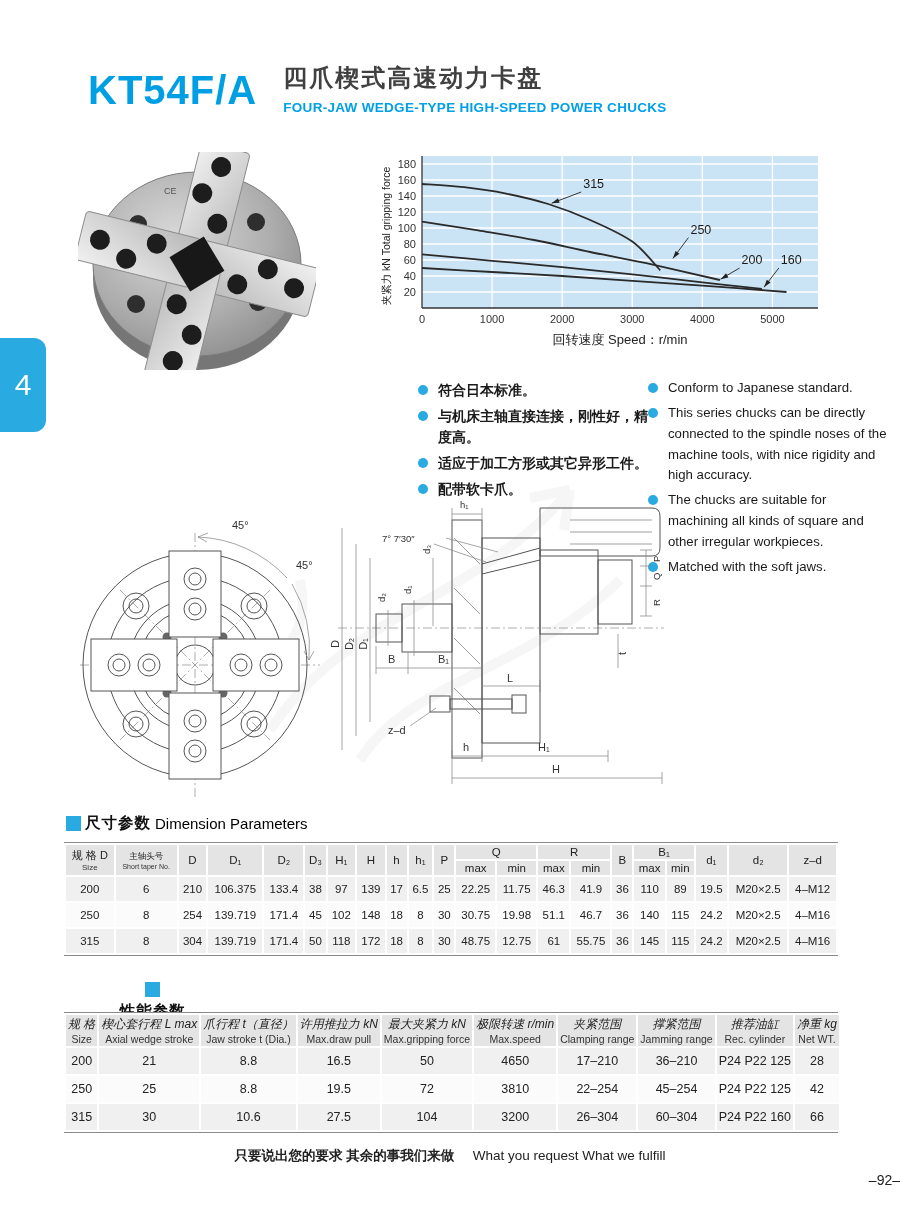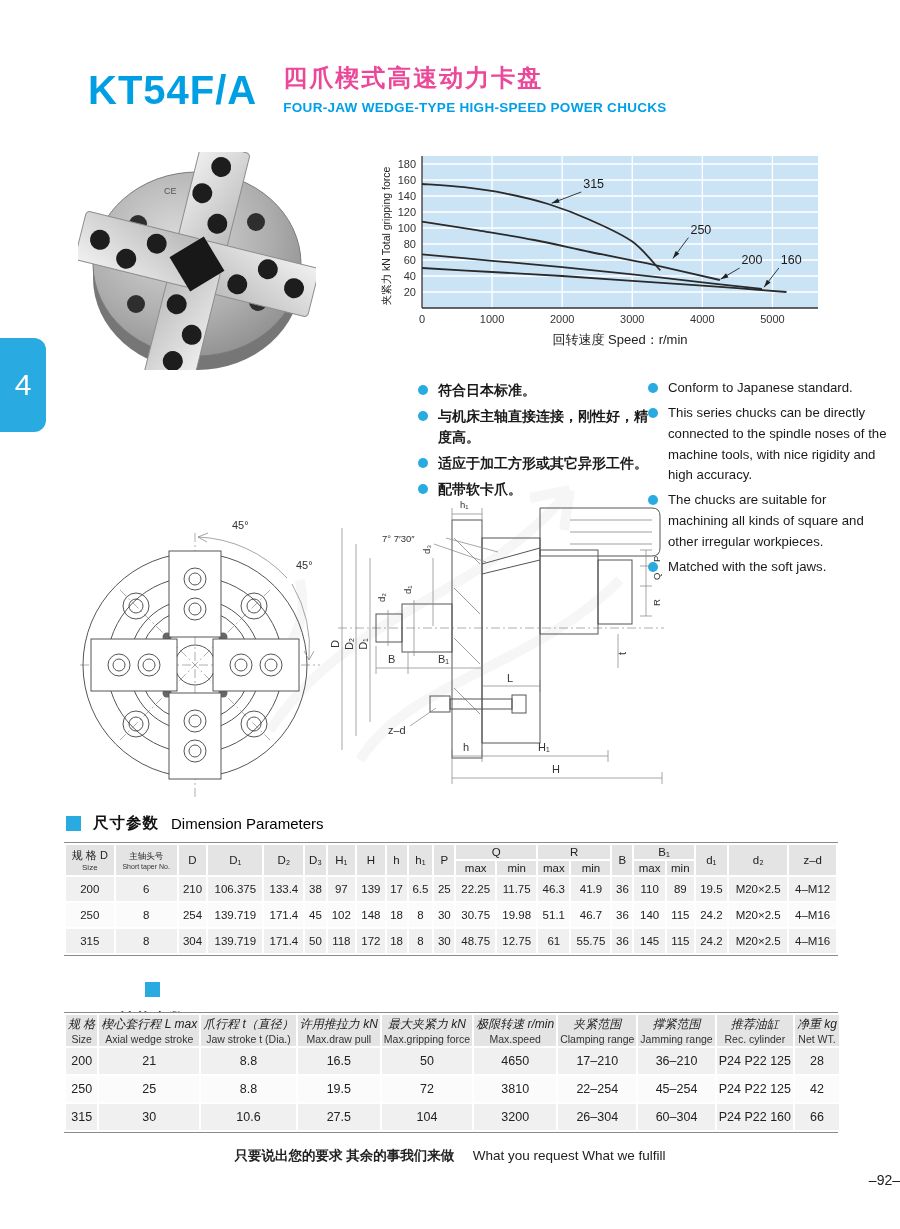--- a/index.html
+++ b/index.html
@@ -7,21 +7,21 @@
   #page{position:relative;width:900px;height:1229px;background:#fff;overflow:hidden;}
 
   
   .chapter-tab{position:absolute;left:0;top:338px;width:46px;height:94px;background:#29ABE2;
     border-radius:0 12px 12px 0;color:#fff;font-size:30px;display:flex;align-items:center;justify-content:center;}
 
   
   .hdr{position:absolute;left:88px;top:62px;display:flex;align-items:flex-start;gap:26px;}
   .hdr .model{font-size:40px;font-weight:bold;color:#009FE3;letter-spacing:1px;line-height:1.1;margin-top:6px;}
   .hdr .titles{display:flex;flex-direction:column;}
-  .hdr .t-zh{font-size:24px;font-weight:bold;color:#ec4899;letter-spacing:2px;}
+  .hdr .t-zh{font-size:24px;font-weight:bold;color:#404040;letter-spacing:2px;}
   .hdr .t-en{font-size:13.5px;font-weight:bold;color:#00A0E9;margin-top:6px;letter-spacing:.3px;}
 
   
   .photo{position:absolute;left:78px;top:152px;}
 
   
   .chart{position:absolute;left:378px;top:150px;}
   .tick{font-size:11px;fill:#333;}
   .curve-label{font-size:12.5px;fill:#1a1a1a;}
   .axis-zh{font-size:13px;fill:#222;}
@@ -44,21 +44,21 @@
   .lnf{stroke:#555;fill:#fff;stroke-width:1;}
   .thin{stroke:#777;fill:none;stroke-width:.7;}
   .dim{stroke:#888;fill:none;stroke-width:.75;}
   .cl{stroke:#999;fill:none;stroke-width:.8;stroke-dasharray:9 3 2 3;}
   .svg-label{font-size:11px;fill:#333;}
   .svg-label-s{font-size:9.5px;fill:#333;}
 
   .watermark{position:absolute;left:150px;top:430px;opacity:.5;pointer-events:none;}
 
   
-  .sec-title{position:absolute;display:flex;align-items:center;gap:12px;}
+  .sec-title{position:absolute;display:flex;align-items:center;gap:4px;}
   .sec-title .sq{width:15px;height:15px;background:#29ABE2;}
   .sec-title .zh{font-size:15.5px;font-weight:bold;color:#111;letter-spacing:1px;}
   .sec-title .en{font-size:15px;color:#000000;}
 
   
   .tblwrap{position:absolute;left:64px;width:774px;border-top:1px solid #8a8a8a;border-bottom:1px solid #8a8a8a;}
   table{border-collapse:separate;border-spacing:2px;width:100%;background:#fff;}
   th,td{text-align:center;white-space:nowrap;padding:1px 2px;}
   thead th{background:#e4e4e4;font-weight:normal;}
   tbody td{background:#f0f0f0;color:#222;}

